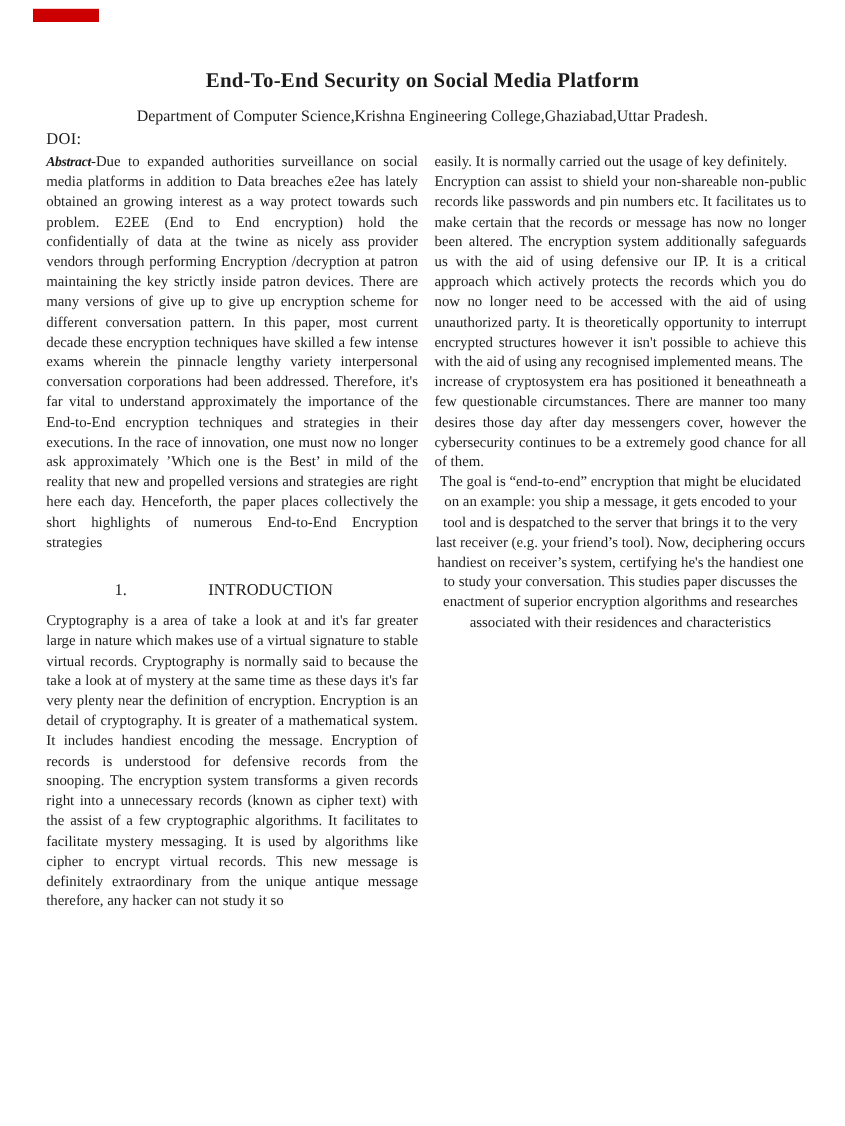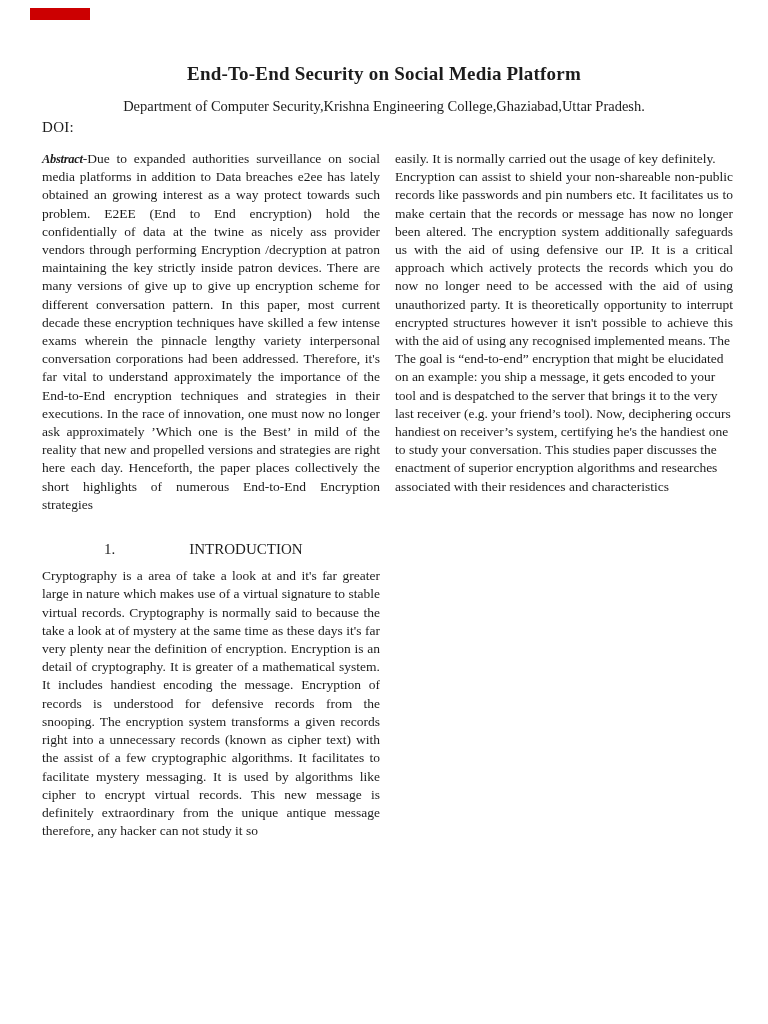--- a/index.html
+++ b/index.html
@@ -48,34 +48,34 @@
     text-align: left;
     margin: 4px 0 0 42px;
     font-size: 15px;
     letter-spacing: 0.3px;
   }
 
   .columns {
     display: flex;
     gap: 15px;
     padding: 0 36px 0 42px;
-    margin-top: 14px;
+    margin-top: 2px;
   }
   .col {
     width: 338px;
     flex: 0 0 338px;
     font-size: 13.5px;
     line-height: 18.2px;
   }
   .col p {
     margin: 0;
     text-align: justify;
     text-justify: inter-word;
   }
-  .col p.ragged { text-align: left; }
+  .col p.ragged { text-align: center; }
 
   .abstract-label {
     font-weight: bold;
     font-style: italic;
     font-size: 12.5px;
     letter-spacing: -0.3px;
   }
 
   .section-heading {
     display: flex;
@@ -88,40 +88,41 @@
 </style>
 </head>
 <body>
 
 <div class="page">
 
   <div class="red-marker top"></div>
 
   <header>
     <h1 class="paper-title">End-To-End Security on Social Media Platform</h1>
-    <div class="paper-affiliation">Department of Computer Security,Krishna Engineering College,Ghaziabad,Uttar Pradesh.</div>
+    <div class="paper-affiliation">Department of Computer Science,Krishna Engineering College,Ghaziabad,Uttar Pradesh.</div>
     <div class="doi-line">DOI:</div>
   </header>
 
   <main class="columns">
 
     <div class="col">
       <p><span class="abstract-label">Abstract</span><span>-Due to expanded authorities surveillance on social media platforms in addition to Data breaches e2ee has lately obtained an growing interest as a way protect towards such problem. E2EE (End to End encryption) hold the confidentially of data at the twine as nicely ass provider vendors through performing Encryption /decryption at patron maintaining the key strictly inside patron devices. There are many versions of give up to give up encryption scheme for different conversation pattern. In this paper, most current decade these encryption techniques have skilled a few intense exams wherein the pinnacle lengthy variety interpersonal conversation corporations had been addressed. Therefore, it's far vital to understand approximately the importance of the End-to-End encryption techniques and strategies in their executions. In the race of innovation, one must now no longer ask approximately ’Which one is the Best’ in mild of the reality that new and propelled versions and strategies are right here each day. Henceforth, the paper places collectively the short highlights of numerous End-to-End Encryption strategies</span></p>
 
       <div class="section-heading">
         <span>1.</span>
         <span>INTRODUCTION</span>
       </div>
 
       <p>Cryptography is a area of take a look at and it's far greater large in nature which makes use of a virtual signature to stable virtual records. Cryptography is normally said to because the take a look at of mystery at the same time as these days it's far very plenty near the definition of encryption. Encryption is an detail of cryptography. It is greater of a mathematical system. It includes handiest encoding the message. Encryption of records is understood for defensive records from the snooping. The encryption system transforms a given records right into a unnecessary records (known as cipher text) with the assist of a few cryptographic algorithms. It facilitates to facilitate mystery messaging. It is used by algorithms like cipher to encrypt virtual records. This new message is definitely extraordinary from the unique antique message therefore, any hacker can not study it so</p>
     </div>
 
     <div class="col">
       <p>easily. It is normally carried out the usage of key definitely.</p>
       <p>Encryption can assist to shield your non-shareable non-public records like passwords and pin numbers etc. It facilitates us to make certain that the records or message has now no longer been altered. The encryption system additionally safeguards us with the aid of using defensive our IP. It is a critical approach which actively protects the records which you do now no longer need to be accessed with the aid of using unauthorized party. It is theoretically opportunity to interrupt encrypted structures however it isn't possible to achieve this with the aid of using any recognised implemented means. The</p>
+      <p>increase of cryptosystem era has positioned it beneathneath a few questionable circumstances. There are manner too many desires those day after day messengers cover, however the cybersecurity continues to be a extremely good chance for all of them.</p>
       <p class="ragged">The goal is “end-to-end” encryption that might be elucidated on an example: you ship a message, it gets encoded to your tool and is despatched to the server that brings it to the very last receiver (e.g. your friend’s tool). Now, deciphering occurs handiest on receiver’s system, certifying he's the handiest one to study your conversation. This studies paper discusses the enactment of superior encryption algorithms and researches associated with their residences and characteristics</p>
     </div>
 
   </main>
 
   <div class="red-marker bottom"></div>
 
 </div>
 
 </body></html>

